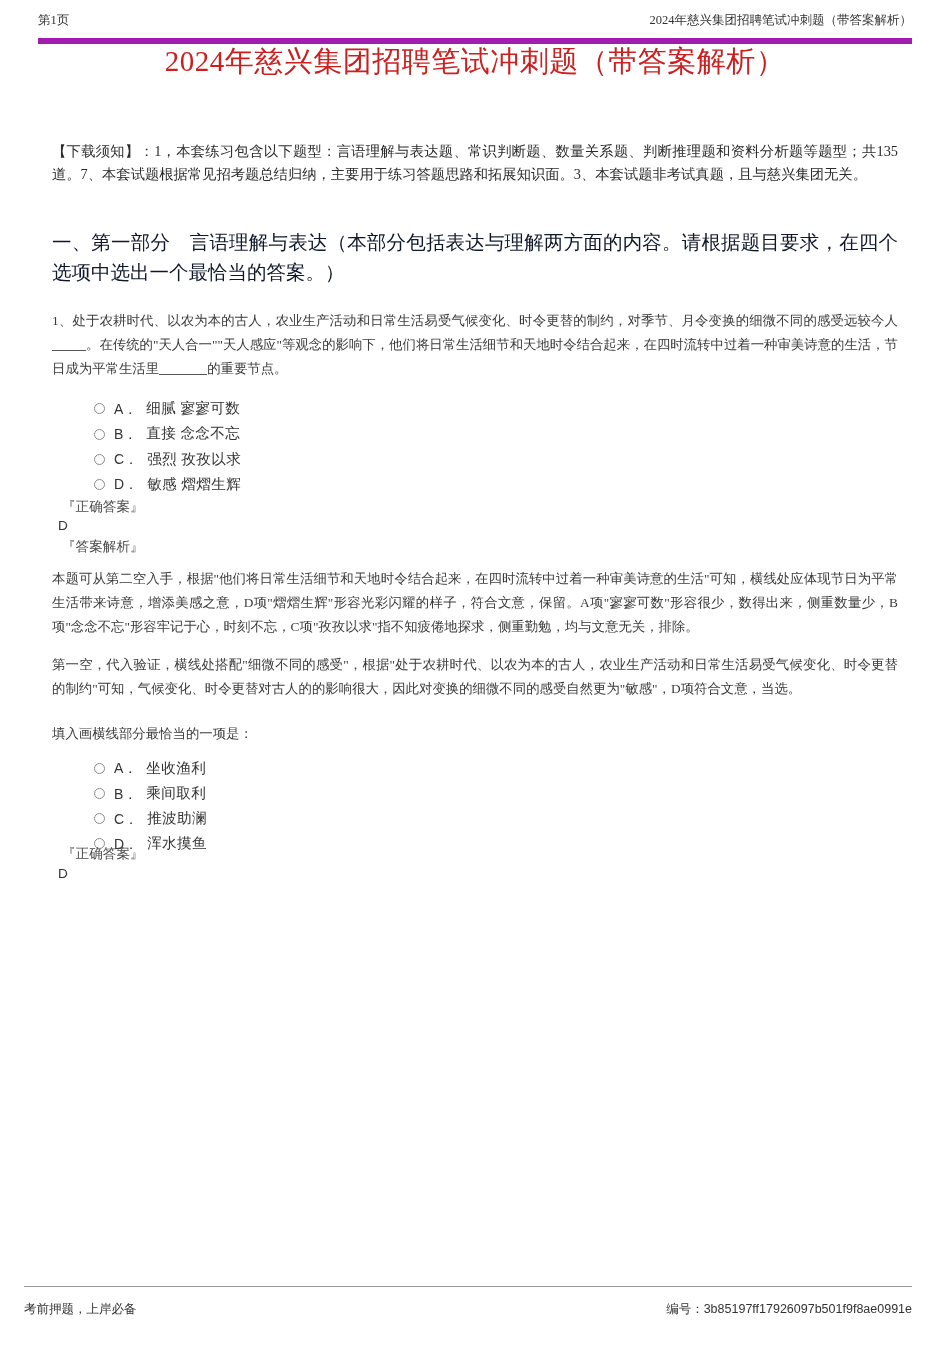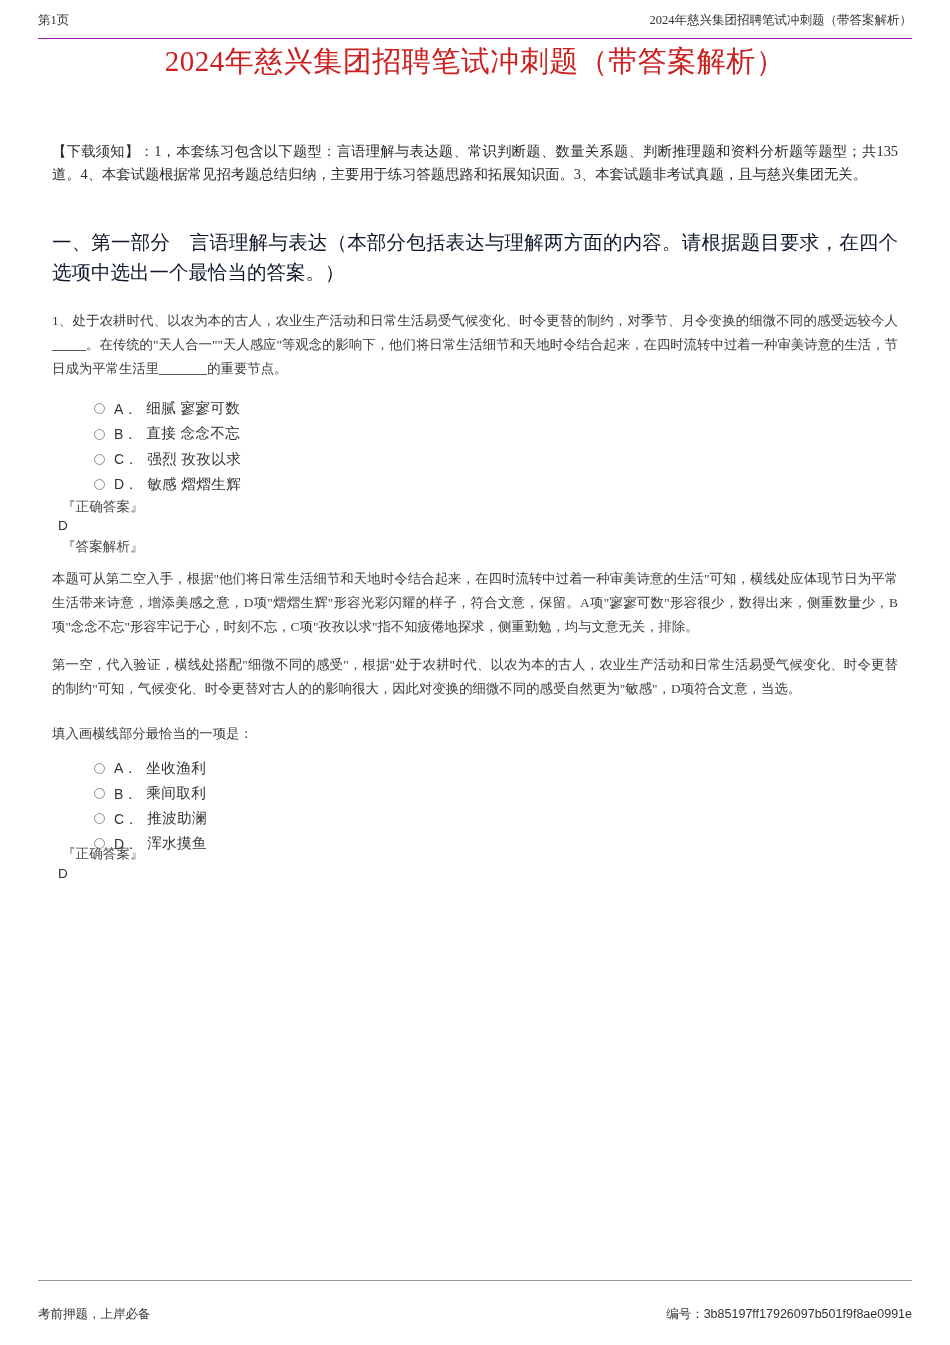--- a/index.html
+++ b/index.html
@@ -16,21 +16,21 @@
     overflow: hidden;
   }
 
   
   .page-header {
     position: absolute;
     left: 38px;
     right: 38px;
     top: 14px;
     height: 24px;
-    border-bottom: 1px solid #a21caf;
+    border-bottom: 6px solid #a21caf;
     display: flex;
     align-items: flex-start;
     justify-content: space-between;
     font-size: 12.5px;
     color: #333;
     line-height: 1.1;
   }
   .page-header .hdr-left  { white-space: nowrap; }
   .page-header .hdr-right { white-space: nowrap; }
 
@@ -169,31 +169,31 @@
     color: #3a3a3a;
     margin: 16px 0 0 0;
   }
 
   
   .q2-answer-block { margin-top: -12px; }
 
   
   .page-footer {
     position: absolute;
-    left: 38px;
+    left: 24px;
     right: 38px;
     bottom: 18px;
     height: 26px;
     border-top: 1px solid #9a9a9a;
     display: flex;
-    align-items: center;
+    align-items: flex-start;
     justify-content: space-between;
     font-size: 12.5px;
     color: #333;
-    padding-top: 20px;
+    padding-top: 14px;
   }
   .footer-serial {
     font-family: "Liberation Sans", sans-serif;
     letter-spacing: 0;
   }
   .footer-serial .serial-label {
     font-family: "Liberation Serif", serif;
   }
 </style>
 </head>
@@ -201,21 +201,21 @@
 
 <div class="page-header">
   <span class="hdr-left">第1页</span>
   <span class="hdr-right">2024年慈兴集团招聘笔试冲刺题（带答案解析）</span>
 </div>
 
 <h1 class="doc-title">2024年慈兴集团招聘笔试冲刺题（带答案解析）</h1>
 
 <div class="content">
 
-  <p class="notice">【下载须知】：1，本套练习包含以下题型：言语理解与表达题、常识判断题、数量关系题、判断推理题和资料分析题等题型；共135道。4、本套试题根据常见招考题总结归纳，主要用于练习答题思路和拓展知识面。3、本套试题非考试真题，且与慈兴集团无关。</p>
+  <p class="notice">【下载须知】：1，本套练习包含以下题型：言语理解与表达题、常识判断题、数量关系题、判断推理题和资料分析题等题型；共135道。7、本套试题根据常见招考题总结归纳，主要用于练习答题思路和拓展知识面。3、本套试题非考试真题，且与慈兴集团无关。</p>
 
   <p class="section-heading">一、第一部分　言语理解与表达（本部分包括表达与理解两方面的内容。请根据题目要求，在四个选项中选出一个最恰当的答案。）</p>
 
   <div class="question">
     <p class="q-stem">
       <span>1、处于农耕时代、以农为本的古人，农业生产活动和日常生活易受气候变化、时令更替的制约，对季节、月令变换的细微不同的感受远较今人</span><span class="blank-s"></span><span>。在传统的"天人合一""天人感应"等观念的影响下，他们将日常生活细节和天地时令结合起来，在四时流转中过着一种审美诗意的生活，节日成为平常生活里</span><span class="blank-m"></span><span>的重要节点。</span>
     </p>
 
 
     <ul class="options">

